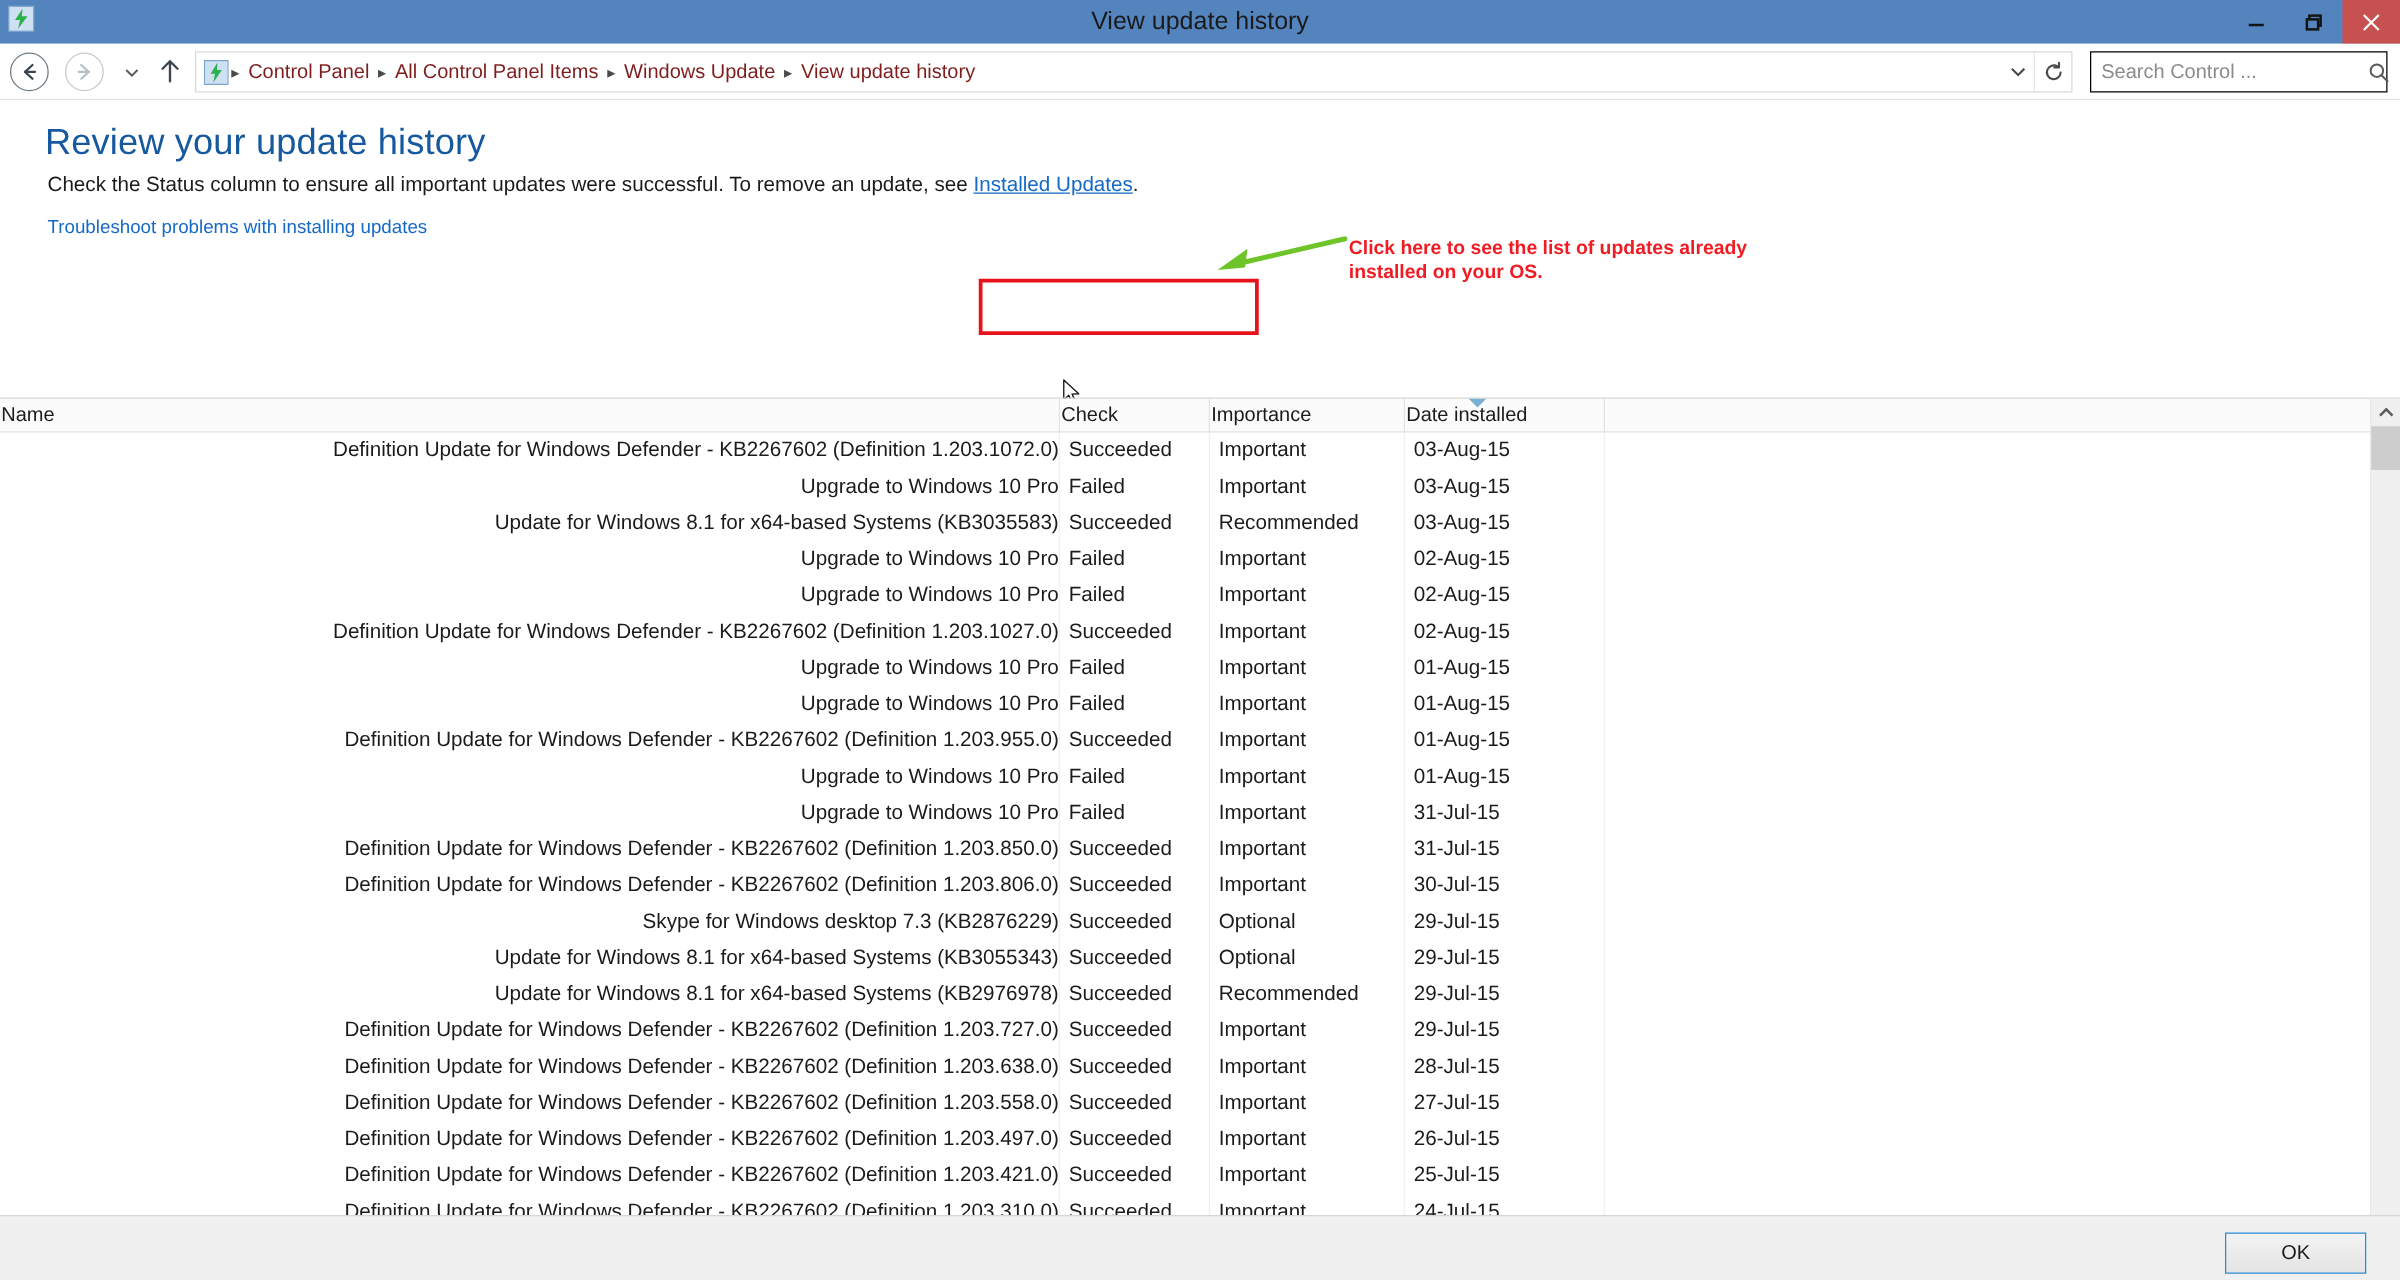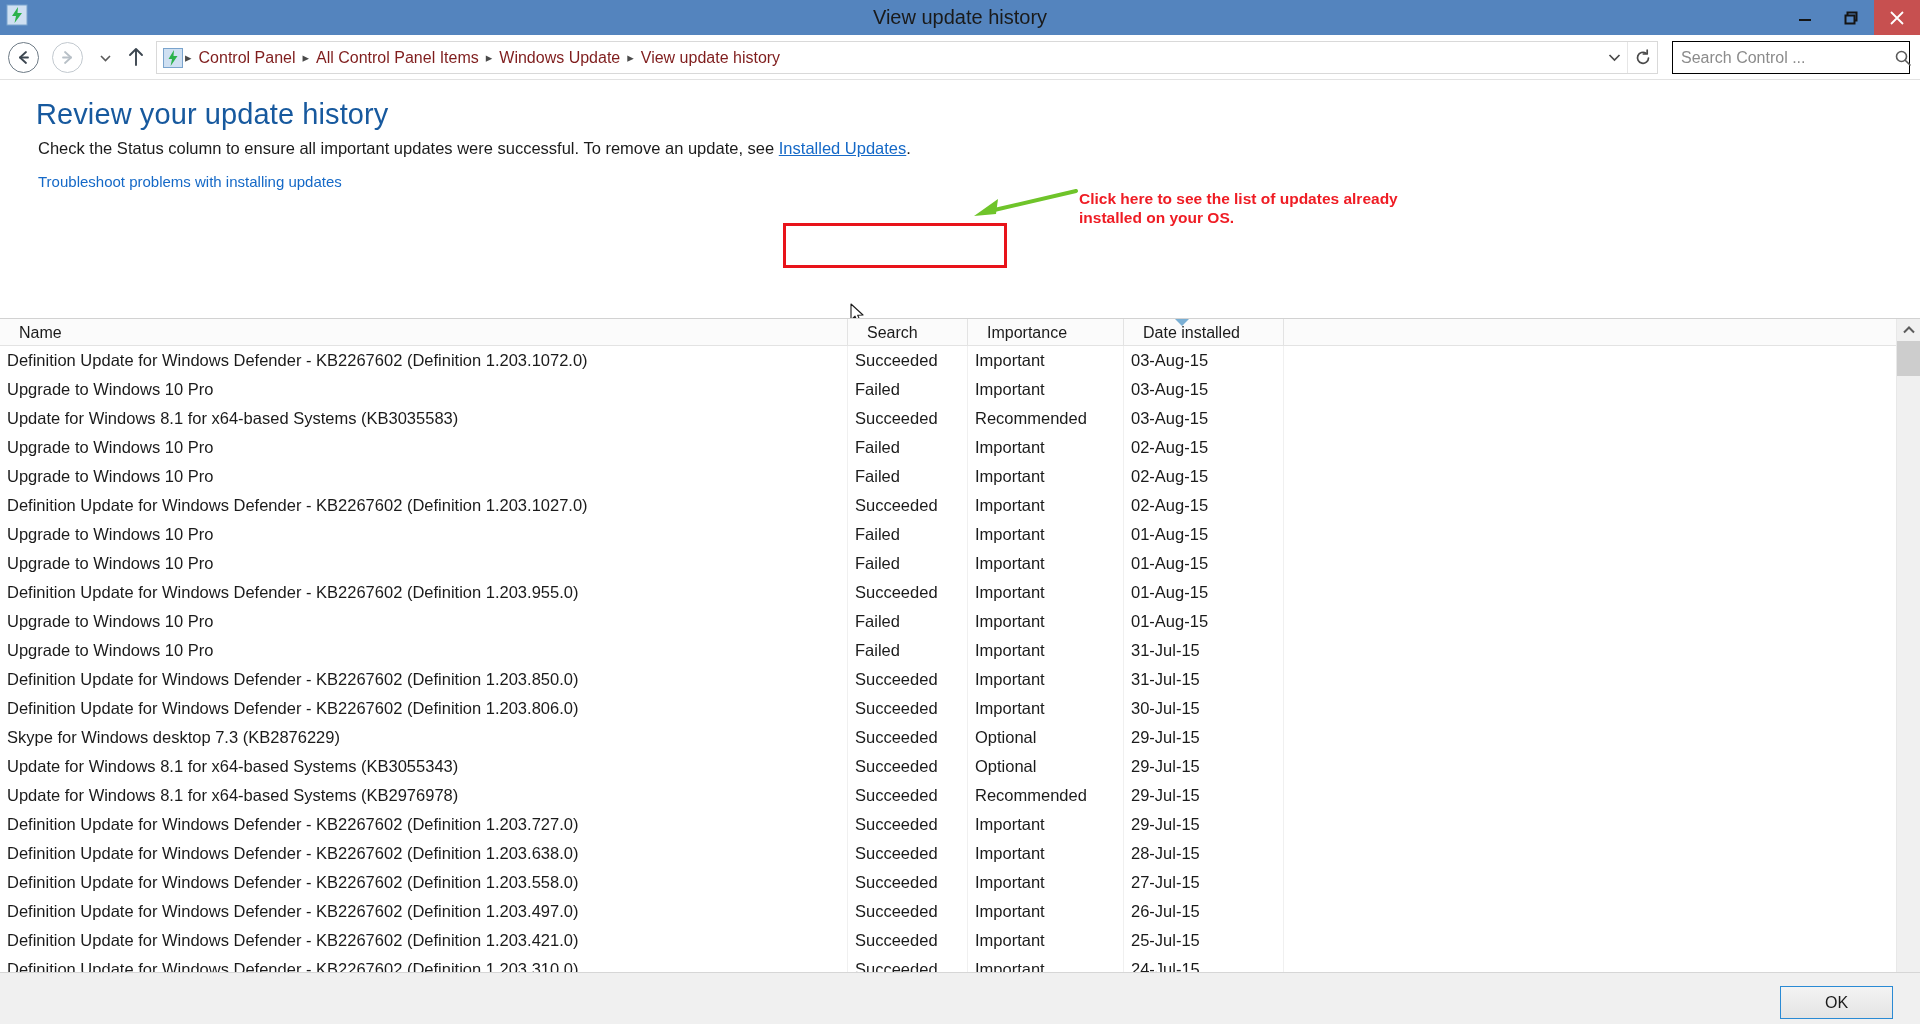--- a/index.html
+++ b/index.html
@@ -134,21 +134,21 @@
   #table-wrap {
     position: absolute; left: 0; top: 237px; width: 1920px; height: 719px;
     border-top: 1px solid #d2d2d2;
   }
   #table-head {
     position: absolute; left: 0; top: 0; width: 1920px; height: 27px;
     background: #fbfbfb; border-bottom: 1px solid #e3e3e3;
   }
   .th {
     position: absolute; top: 0; height: 27px; line-height: 27px;
-    font-size: 16px; color: #1b1b1b; padding-left: 19px;
+    font-size: 16px; color: #1b1b1b; padding-left: 1px;
     border-right: 1px solid #e3e3e3;
     overflow: hidden; white-space: nowrap;
   }
   #th-name { left: 0;    width: 848px; border-left: 0; }
   #th-status { left: 848px; width: 120px; }
   #th-importance { left: 968px; width: 156px; }
   #th-date { left: 1124px; width: 160px; }
   #th-rest { left: 1284px; width: 612px; border-right: 0; }
   #sort-marker {
     position: absolute; left: 1175px; top: 0px;
@@ -157,21 +157,21 @@
   }
   #rows {
     position: absolute; left: 0; top: 27px; width: 1896px; height: 668px;
     overflow: hidden;
   }
   .row { position: relative; height: 29px; width: 1896px; }
   .cell {
     position: absolute; top: 0; height: 29px; line-height: 29px;
     font-size: 16.5px; color: #1b1b1b; white-space: nowrap; overflow: hidden;
   }
-  .c-name { left: 7px;    width: 840px; }
+  .c-name { left: 7px;    width: 840px; text-align: right; }
   .c-status { left: 855px; width: 115px; }
   .c-importance { left: 975px; width: 150px; }
   .c-date { left: 1131px; width: 150px; }
 
   
   .vline {
     position: absolute; top: 27px; width: 1px; height: 668px;
     background: #f0f0f0;
   }
 
@@ -321,21 +321,21 @@
   <div id="cursor">
     <svg width="16" height="24" viewBox="0 0 16 24">
       <path d="M1 1 L1 17 L5 13.2 L7.8 19.6 L10.4 18.4 L7.7 12.3 L13 12 Z" fill="#ffffff" stroke="#1b1b1b" stroke-width="1.1" stroke-linejoin="round"></path>
     </svg>
   </div>
 
   <div id="table-wrap">
 
     <div id="table-head">
       <div class="th" id="th-name">Name</div>
-      <div class="th" id="th-status">Search</div>
+      <div class="th" id="th-status">Check</div>
       <div class="th" id="th-importance">Importance</div>
       <div class="th" id="th-date">Date installed</div>
       <div class="th" id="th-rest"></div>
       <div id="sort-marker"></div>
     </div>
 
     <div class="vline" style="left:847px"></div>
     <div class="vline" style="left:967px"></div>
     <div class="vline" style="left:1123px"></div>
     <div class="vline" style="left:1283px"></div>

